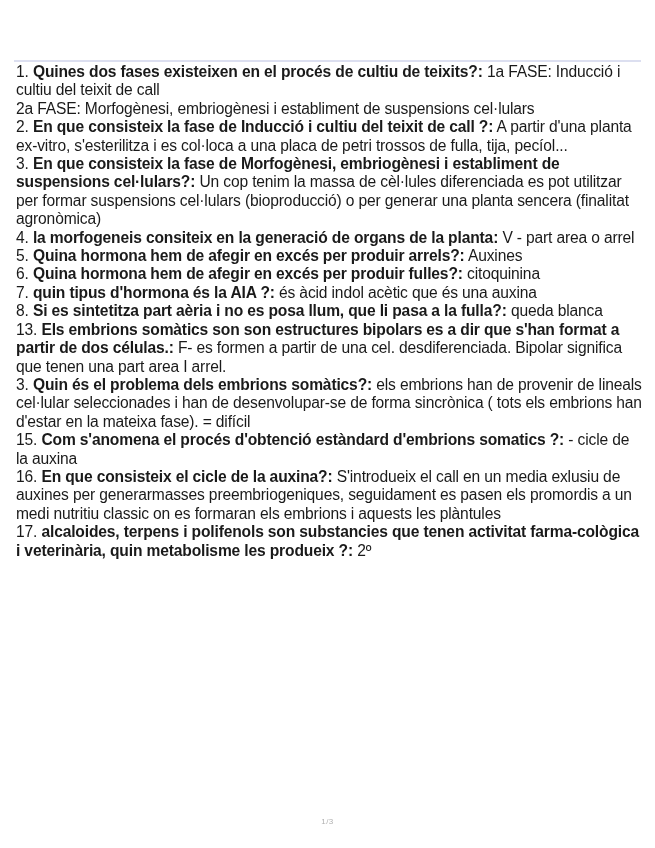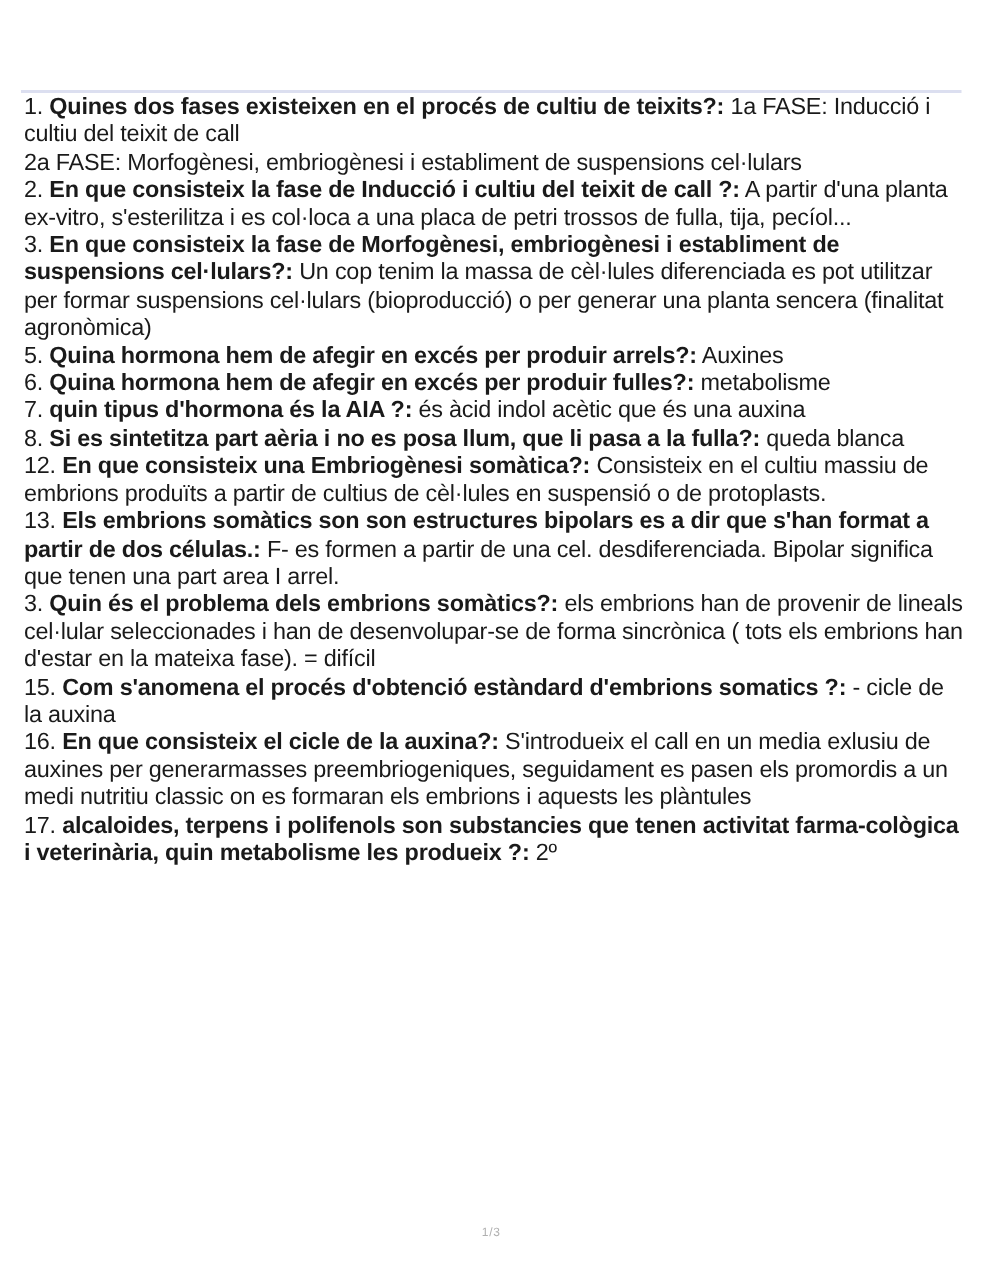--- a/index.html
+++ b/index.html
@@ -66,43 +66,43 @@
     <span class="num">2.</span>
     <span class="q">En que consisteix la fase de Inducció i cultiu del teixit de call ?:</span>
     <span class="a">A partir d'una planta ex-vitro, s'esterilitza i es col·loca a una placa de petri trossos de fulla, tija, pecíol...</span>
   </p>
   <p class="qa">
     <span class="num">3.</span>
     <span class="q">En que consisteix la fase de Morfogènesi, embriogènesi i establiment de suspensions cel·lulars?:</span>
     <span class="a">Un cop tenim la massa de cèl·lules diferenciada es pot utilitzar per formar suspensions cel·lulars (bioproducció) o per generar una planta sencera (finalitat agronòmica)</span>
   </p>
   <p class="qa">
+    <span class="num">4.</span>
+    <span class="q">la morfogeneis consiteix en la generació de organs de la planta:</span>
+    <span class="a">V - part area o arrel</span>
+  </p>
+  <p class="qa">
     <span class="num">5.</span>
     <span class="q">Quina hormona hem de afegir en excés per produir arrels?:</span>
     <span class="a">Auxines</span>
   </p>
   <p class="qa">
     <span class="num">6.</span>
     <span class="q">Quina hormona hem de afegir en excés per produir fulles?:</span>
-    <span class="a">metabolisme</span>
+    <span class="a">citoquinina</span>
   </p>
   <p class="qa">
     <span class="num">7.</span>
     <span class="q">quin tipus d'hormona és la AIA ?:</span>
     <span class="a">és àcid indol acètic que és una auxina</span>
   </p>
   <p class="qa">
     <span class="num">8.</span>
     <span class="q">Si es sintetitza part aèria i no es posa llum, que li pasa a la fulla?:</span>
     <span class="a">queda blanca</span>
-  </p>
-  <p class="qa">
-    <span class="num">12.</span>
-    <span class="q">En que consisteix una Embriogènesi somàtica?:</span>
-    <span class="a">Consisteix en el cultiu massiu de embrions produïts a partir de cultius de cèl·lules en suspensió o de protoplasts.</span>
   </p>
   <p class="qa">
     <span class="num">13.</span>
     <span class="q">Els embrions somàtics son son estructures bipolars es a dir que s'han format a partir de dos células.:</span>
     <span class="a">F- es formen a partir de una cel. desdiferenciada. Bipolar significa que tenen una part area I arrel.</span>
   </p>
   <p class="qa">
     <span class="num">3.</span>
     <span class="q">Quin és el problema dels embrions somàtics?:</span>
     <span class="a">els embrions han de provenir de lineals cel·lular seleccionades i han de desenvolupar-se de forma sincrònica ( tots els embrions han d'estar en la mateixa fase). = difícil</span>

